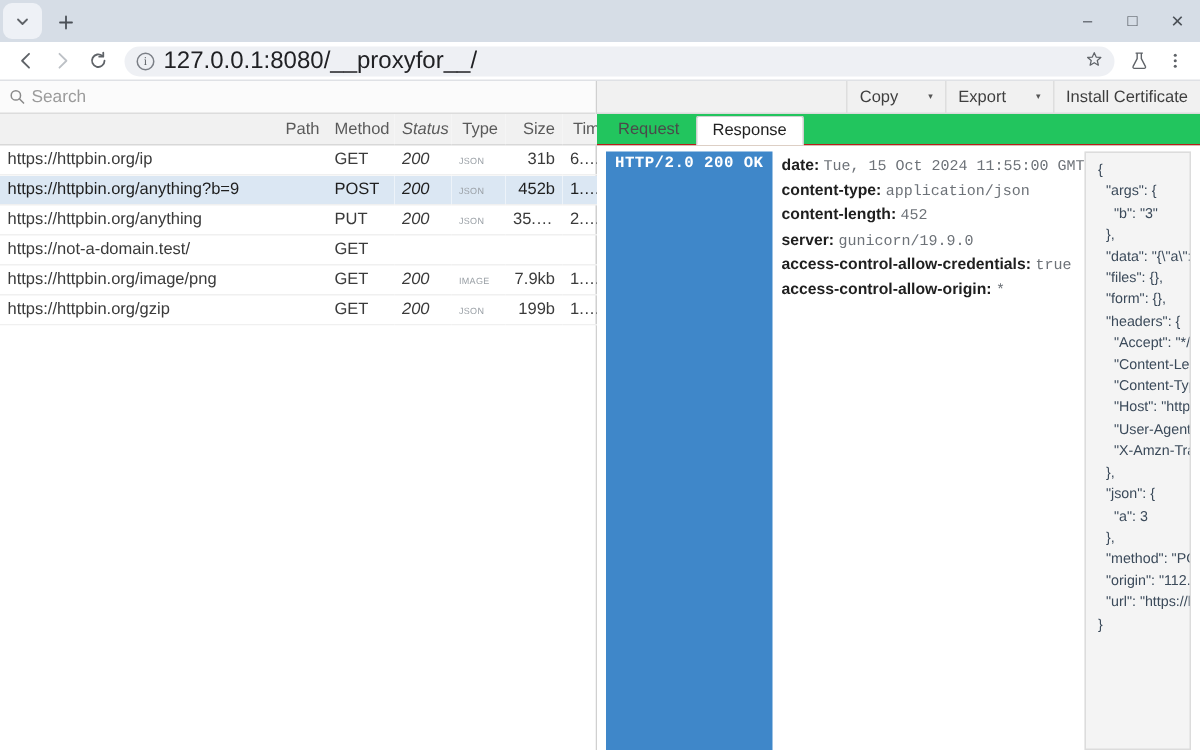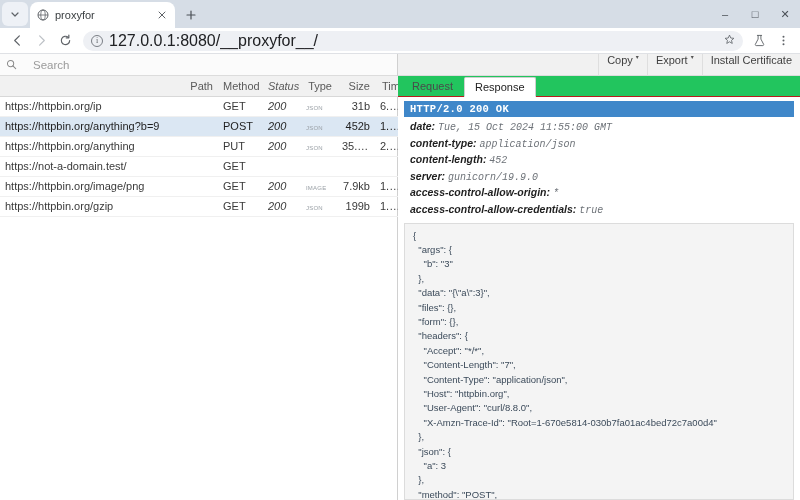--- a/index.html
+++ b/index.html
@@ -101,21 +101,21 @@
   .right-pane {
     width: 402px; height: 446px; display: flex; flex-direction: column;
     background: #ffffff;
   }
 
   
   .search-row {
     height: 22px; flex: 0 0 22px;
     background: #fbfbfb;
     border-bottom: 1px solid #dcdcdc;
-    display: flex; align-items: center; padding: 0 6px; gap: 16px;
+    display: flex; align-items: center; padding: 0 6px; gap: 4px;
   }
   .search-icon { color: #8a8a8a; flex: 0 0 auto; display: flex; }
   .search-input {
     border: none; outline: none; background: transparent;
     font-family: "Liberation Sans", sans-serif;
     font-size: 11.5px; color: #333; flex: 1 1 auto; padding: 0;
   }
   .search-input::placeholder { color: #9b9b9b; }
 
   
@@ -147,22 +147,22 @@
   }
   .list-fill { flex: 1 1 auto; background: #ffffff; }
 
   
   .right-toolbar {
     height: 22px; flex: 0 0 22px; background: #f1f1f1;
     border-bottom: 1px solid #dcdcdc;
     display: flex; align-items: center; justify-content: flex-end;
   }
   .tb-btn {
-    height: 22px; padding: 0 8px; display: flex; 
-    gap: 3px; font-size: 11px; color: #3f3f3f;
+    height: 22px; padding: 0 8px; display: flex; align-items: center;
+    gap: 20px; font-size: 11px; color: #3f3f3f;
     border-left: 1px solid #dedede;
   }
   .caret { font-size: 6px; color: #555; line-height: 1; }
 
   
   .tabs-row {
     height: 21px; flex: 0 0 21px; background: #22c55e;
     border-bottom: 1px solid #b91c1c;
     display: flex; align-items: flex-end; padding-left: 3px;
   }
@@ -174,33 +174,33 @@
   }
   .rtab.active {
     background: #ffffff; color: #222;
     border-color: #d0d0d0; border-bottom-color: #ffffff;
     margin-bottom: -1px;
   }
 
   
   .resp-content {
     flex: 1 1 auto; background: #ffffff; padding: 4px 6px 0 6px;
-    overflow: hidden; display: flex; flex-direction: column;
+    overflow: hidden; display: flex; flex-direction: row;
   }
   .status-line {
     background: #3f87c9; color: #ffffff;
     font-family: "Liberation Mono", monospace;
     font-size: 10.5px; font-weight: bold;
     padding: 2px 6px; letter-spacing: 0.3px;
     flex: 0 0 auto;
   }
   .hdr-list { padding: 2px 0 4px 0; flex: 0 0 auto; }
   .hdr-row {
     font-size: 10.5px; line-height: 14.6px; padding-left: 6px;
-    white-space: nowrap; overflow: hidden; text-overflow: ellipsis; font-style: italic;
+    white-space: nowrap; overflow: hidden; text-overflow: ellipsis;
   }
   .hdr-name {
     font-weight: bold; color: #1f1f1f;
     font-family: "Liberation Sans", sans-serif;
   }
   .hdr-val {
     color: #6d7278;
     font-family: "Liberation Mono", monospace; font-size: 10px;
   }
   .body-box {
@@ -217,35 +217,20 @@
 </head>
 <body>
 
 <div id="app">
 
   <div class="tabstrip">
     <div class="tab-search-btn">
       <svg width="10" height="10" viewBox="0 0 10 10">
           <path d="M2 4 L5 7 L8 4" stroke="#5f6368" stroke-width="1.2" fill="none" stroke-linecap="round" stroke-linejoin="round"></path>
         </svg>
-    </div>
-    <div class="tab">
-      <span class="tab-favicon">
-        <svg width="12" height="12" viewBox="0 0 12 12">
-          <circle cx="6" cy="6" r="5" fill="none" stroke="#5f6368" stroke-width="1"></circle>
-          <ellipse cx="6" cy="6" rx="2.2" ry="5" fill="none" stroke="#5f6368" stroke-width="0.8"></ellipse>
-          <line x1="1" y1="6" x2="11" y2="6" stroke="#5f6368" stroke-width="0.8"></line>
-        </svg>
-      </span>
-      <span class="tab-title">proxyfor</span>
-      <span class="tab-close">
-        <svg width="8" height="8" viewBox="0 0 8 8">
-            <path d="M1 1 L7 7 M7 1 L1 7" stroke="#5f6368" stroke-width="1" stroke-linecap="round"></path>
-          </svg>
-      </span>
     </div>
     <div class="new-tab-btn">
       <svg width="12" height="12" viewBox="0 0 12 12">
           <path d="M6 2 L6 10 M2 6 L10 6" stroke="#4b5057" stroke-width="1.2" stroke-linecap="round"></path>
         </svg>
     </div>
     <div class="win-controls">
       <div class="win-btn">–</div>
       <div class="win-btn">□</div>
       <div class="win-btn">✕</div>
@@ -402,26 +387,26 @@
           </div>
           <div class="hdr-row">
             <span class="hdr-name">content-length</span><span class="hdr-name">:</span>
             <span class="hdr-val">452</span>
           </div>
           <div class="hdr-row">
             <span class="hdr-name">server</span><span class="hdr-name">:</span>
             <span class="hdr-val">gunicorn/19.9.0</span>
           </div>
           <div class="hdr-row">
+            <span class="hdr-name">access-control-allow-credentials</span><span class="hdr-name">:</span>
+            <span class="hdr-val">true</span>
+          </div>
+          <div class="hdr-row">
             <span class="hdr-name">access-control-allow-origin</span><span class="hdr-name">:</span>
             <span class="hdr-val">*</span>
-          </div>
-          <div class="hdr-row">
-            <span class="hdr-name">access-control-allow-credentials</span><span class="hdr-name">:</span>
-            <span class="hdr-val">true</span>
           </div>
         </div>
 
         <div class="body-box">
           <div class="json-pre">{
   "args": {
     "b": "3"
   },
   "data": "{\"a\":3}",
   "files": {},

